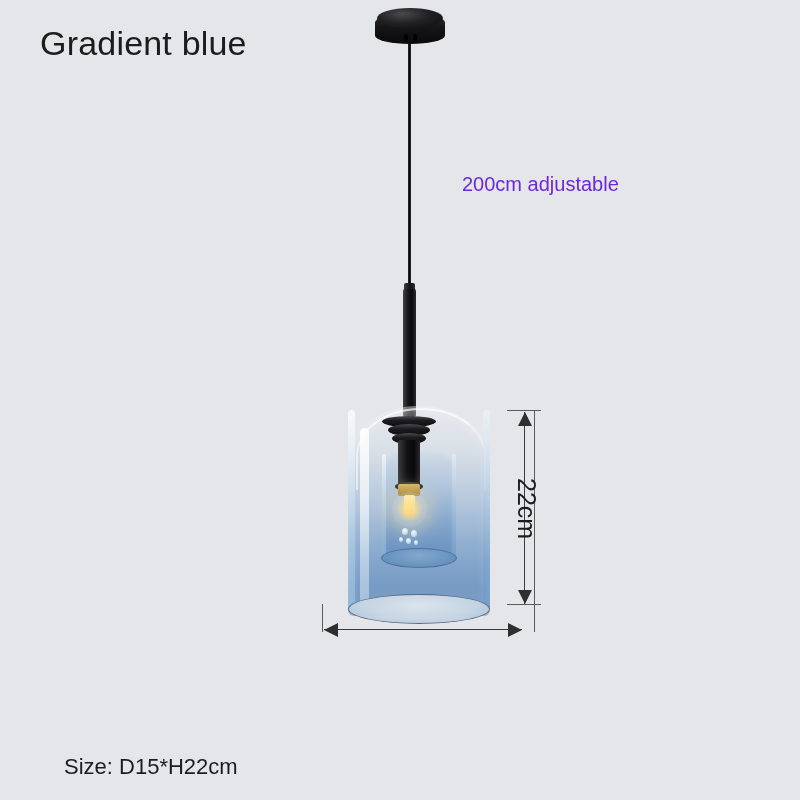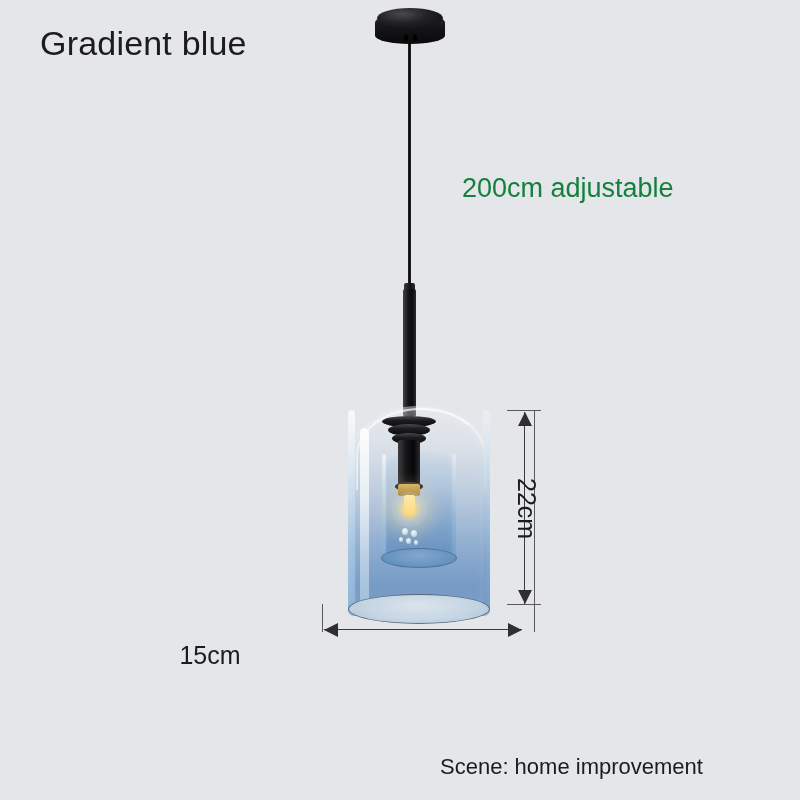--- a/index.html
+++ b/index.html
@@ -32,22 +32,22 @@
     letter-spacing: 0.2px;
     color: #1c1c1c;
     white-space: nowrap;
   }
 
   
   #cord-label {
     position: absolute;
     left: 462px;
     top: 173px;
-    font-size: 27px;
-    color: #15803d;
+    font-size: 20px;
+    color: #6d28d9;
     white-space: nowrap;
   }
 
   
   #canopy {
     position: absolute;
     left: 375px;
     top: 8px;
     width: 70px;
     height: 40px;
@@ -426,19 +426,16 @@
   <div class="arrow arrow-up" style="left:518px; top:412px;"></div>
   <div class="arrow arrow-down" style="left:518px; top:590px;"></div>
   <div class="ext-line" style="left:534px; top:410px; width:1px; height:196px;"></div>
   <div id="dim-height-label">22cm</div>
 
   <div class="ext-line" style="left:322px; top:604px; width:1px; height:28px;"></div>
   <div class="ext-line" style="left:534px; top:604px; width:1px; height:28px;"></div>
   <div class="dim-line" style="left:324px; top:629px; width:198px; height:1px;"></div>
   <div class="arrow arrow-left" style="left:324px; top:623px;"></div>
   <div class="arrow arrow-right" style="left:508px; top:623px;"></div>
-  <div id="dim-width-label">
-    <span>15cm</span>
-  </div>
-
-  <div class="spec" id="spec-scene">Scene: home improvement</div>
+
+  <div class="spec" id="spec-size">Size: D15*H22cm</div>
 
 </div>
 
 </body></html>

